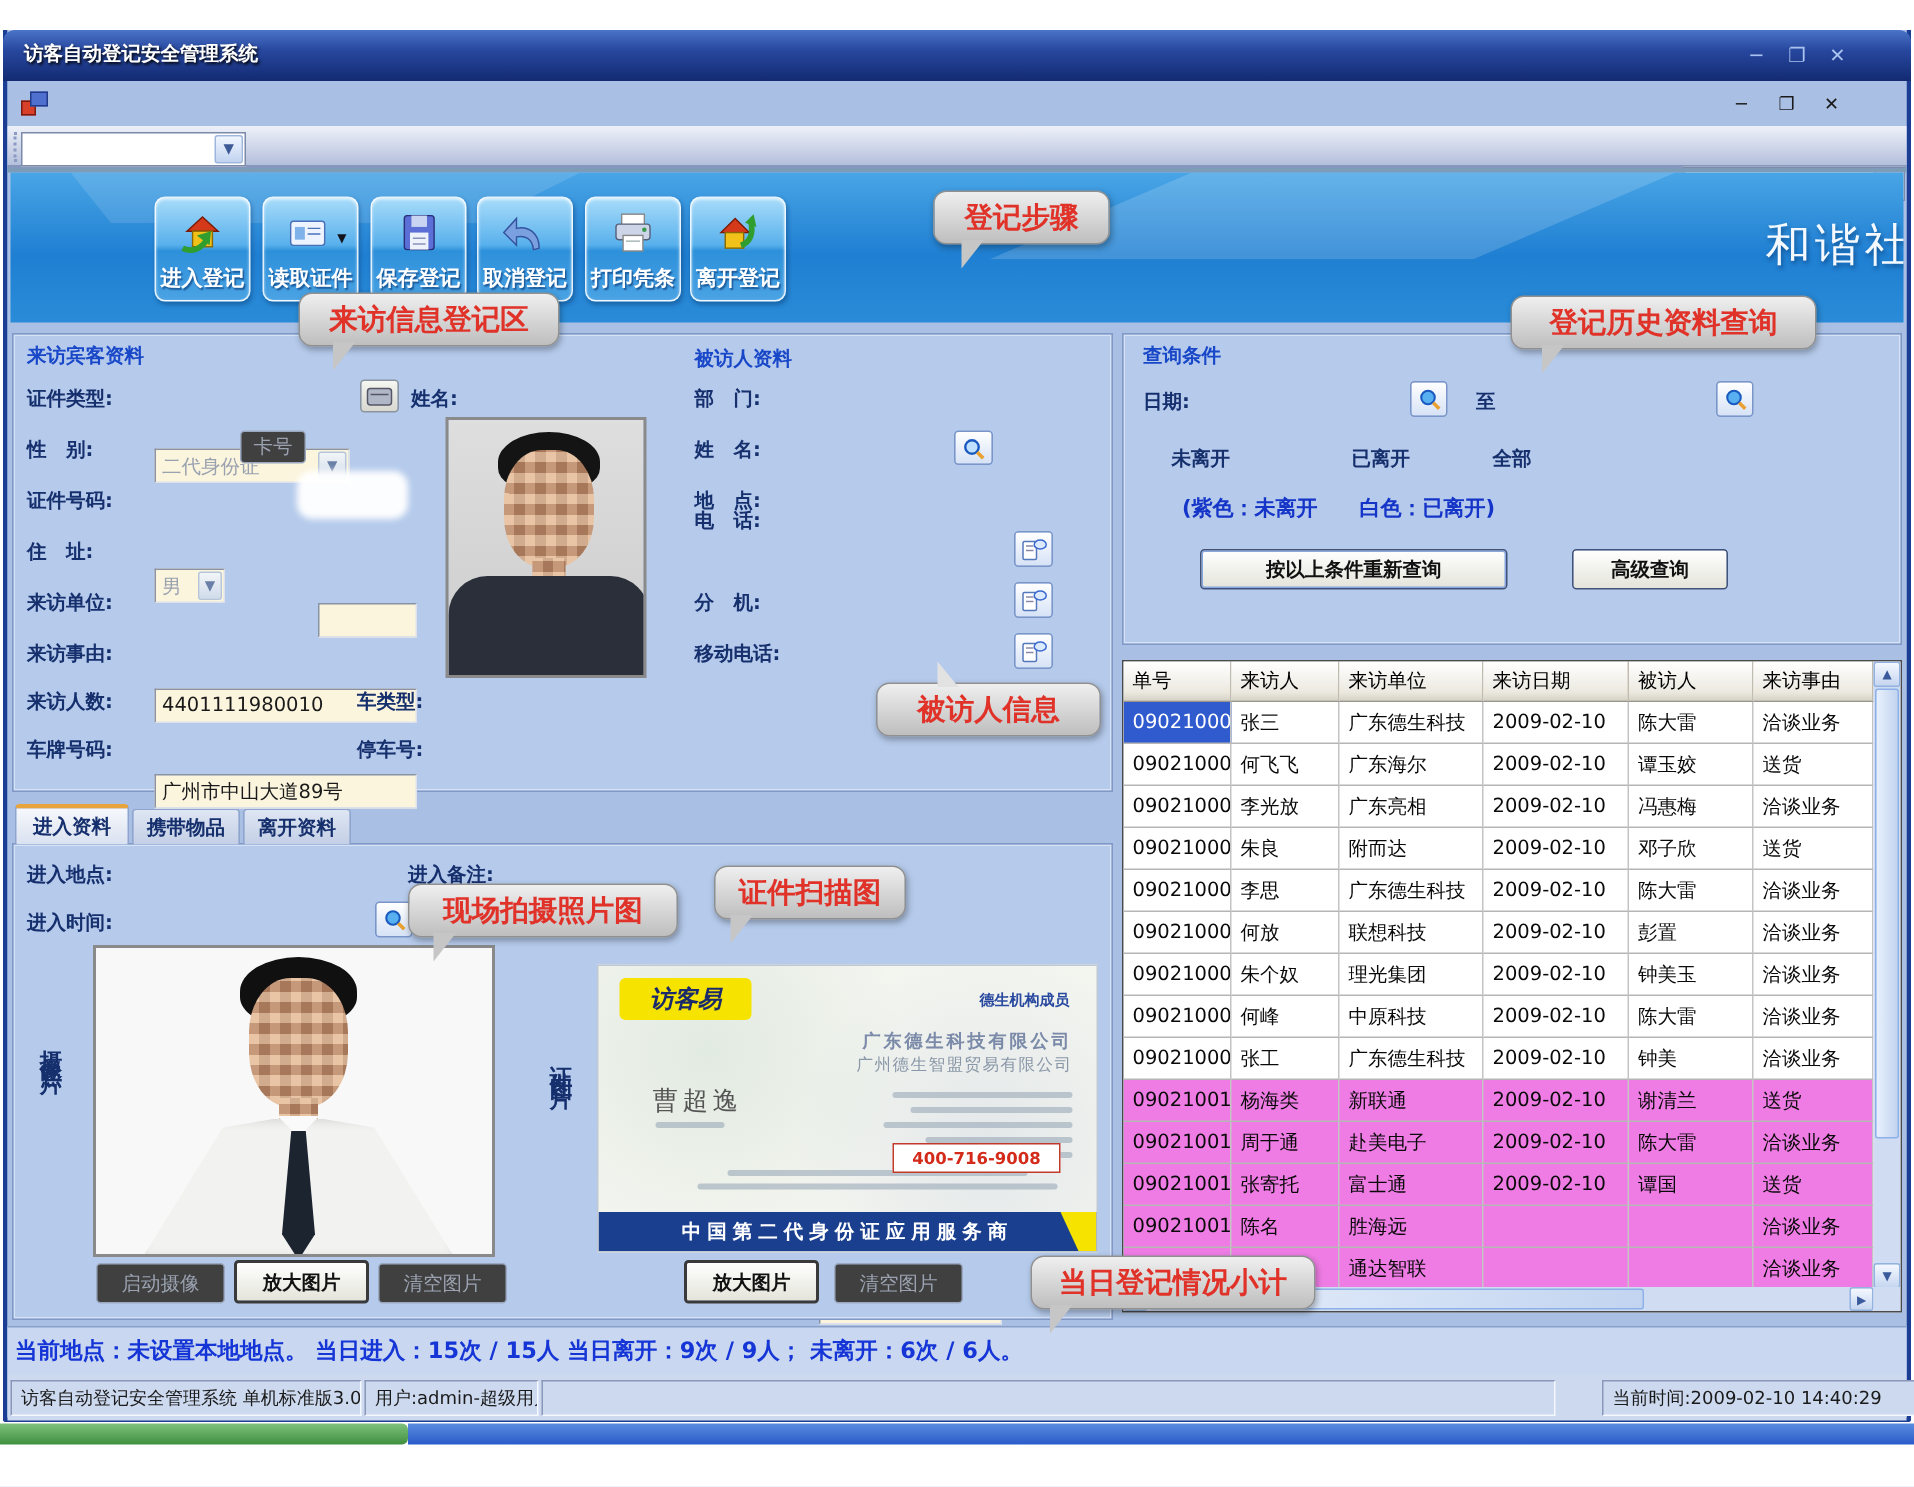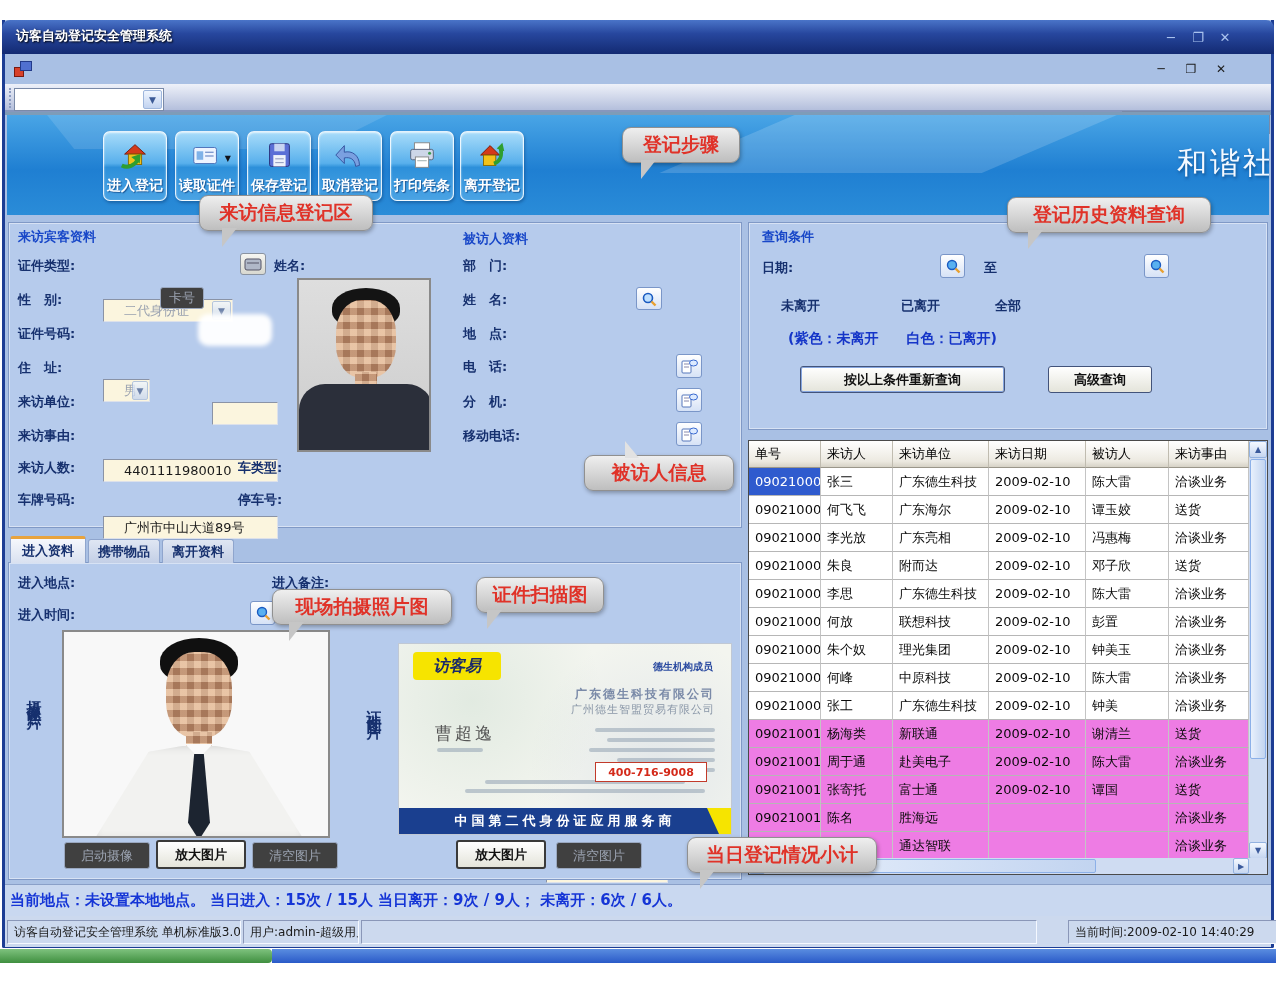--- a/index.html
+++ b/index.html
@@ -51,21 +51,21 @@
           display:flex; flex-direction:column; align-items:center; justify-content:flex-end; padding-bottom:5px; }
   .tbtn .lab { color:#fff; font-size:14px; font-weight:bold; text-shadow:1px 1px 1px rgba(0,40,100,.6); white-space:nowrap; }
   .tbtn svg { position:absolute; top:7px; left:50%; transform:translateX(-50%); }
   .tbtn .dd-mini { position:absolute; top:22px; right:7px; font-size:8px; color:#10131a; }
 
   
   .panel { background:#b6cbec; border:1px solid #8099c6; box-shadow:inset 0 0 0 1px rgba(255,255,255,.45); }
   .sec-title { color:#1847c8; font-weight:bold; font-size:13px; white-space:nowrap; }
   .lbl { color:#16306e; font-weight:bold; font-size:13px; white-space:nowrap; }
   .inp { background:#fbf5de; border:1px solid; border-color:#8a93a6 #dde1ea #dde1ea #8a93a6;
-         font-size:13px; color:#1a1a1a; display:flex; align-items:center; padding:0 20px; position:relative; overflow:hidden; white-space:nowrap; }
+         font-size:13px; color:#1a1a1a; display:flex; align-items:center; padding:0 4px; position:relative; overflow:hidden; white-space:nowrap; }
   .inp.white { background:#fff; }
   .inp.dis { color:#9aa2b0; }
   .blurpatch { background:rgba(255,255,255,.96); border-radius:10px; filter:blur(2px); }
   .icon-btn { background:linear-gradient(180deg,#ffffff,#d6e2f6); border:1px solid #7a96c8; border-radius:3px;
               display:flex; align-items:center; justify-content:center; cursor:pointer; }
   .icon-btn.gray { background:linear-gradient(180deg,#f6f6f2,#d8d8d0); border-color:#8a93a0; }
   .spin { position:absolute; right:1px; top:1px; bottom:1px; width:17px; display:flex; flex-direction:column; }
   .spin span { flex:1; background:linear-gradient(180deg,#eef4fe,#c6d6f2); border:1px solid #9ab0d8;
                font-size:6px; color:#3c5a96; display:flex; align-items:center; justify-content:center; }
   .radio { width:14px; height:14px; border-radius:50%; background:#fff; border:1px solid #75849e;
@@ -317,21 +317,21 @@
       <circle cx="7" cy="7" r="4.5" fill="#bfe0ff" stroke="#1a5ac0" stroke-width="1.6"></circle>
       <line x1="10.5" y1="10.5" x2="14.5" y2="14.5" stroke="#e8a030" stroke-width="2.4"></line>
     </svg>
   </div>
 
   <div class="abs lbl" style="left:463px;top:325px;">地　点:</div>
   <div class="abs inp" style="left:546px;top:321px;width:122px;height:23px;">
     <span>B幢 2301 室</span>
   </div>
 
-  <div class="abs lbl" style="left:463px;top:358px;">电　话:</div>
+  <div class="abs lbl" style="left:463px;top:338px;">电　话:</div>
   <div class="abs inp" style="left:546px;top:355px;width:122px;height:23px;">
     <span>22992300</span>
   </div>
   <div class="abs icon-btn" style="left:676px;top:354px;width:26px;height:24px;">
     <svg width="17" height="16" viewBox="0 0 17 16">
       <rect x="1" y="3" width="9" height="12" rx="1" fill="#fff" stroke="#5577bb"></rect>
       <line x1="3" y1="6" x2="8" y2="6" stroke="#88a"></line>
         <line x1="3" y1="9" x2="8" y2="9" stroke="#88a"></line>
       <ellipse cx="12.5" cy="5" rx="4" ry="3" fill="#dceaff" stroke="#3a6ad0"></ellipse>
     </svg>

